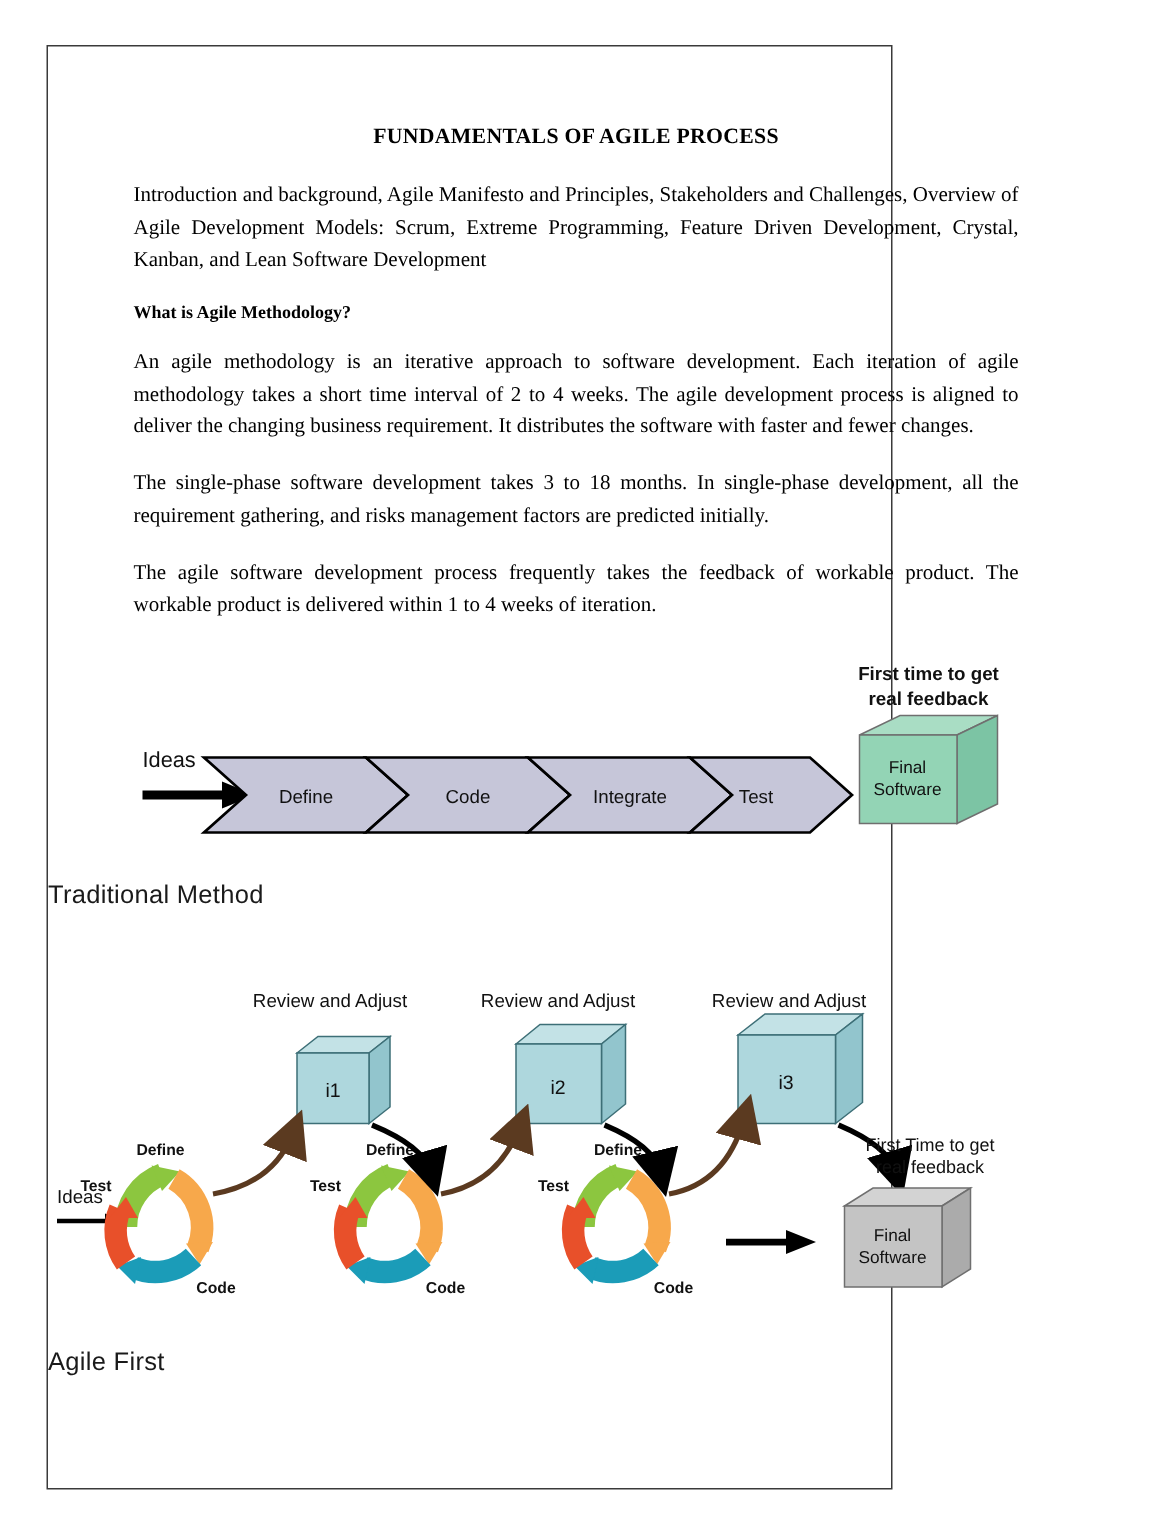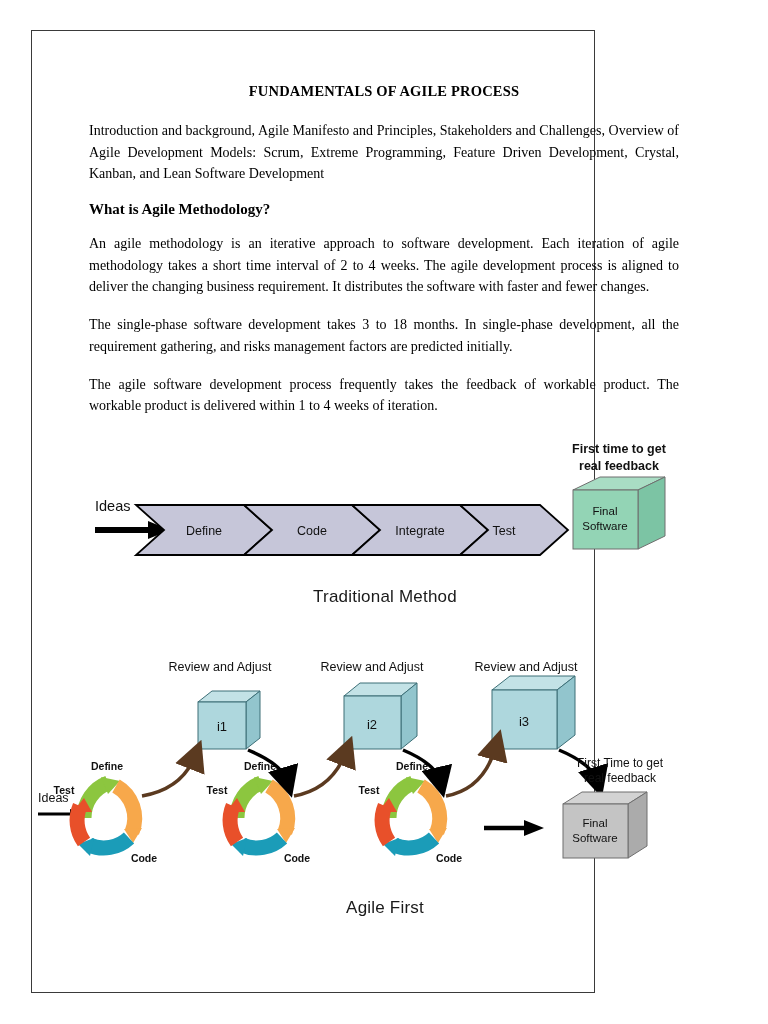--- a/index.html
+++ b/index.html
@@ -41,37 +41,36 @@
   p.para {
     font-family: "Liberation Serif", serif;
     font-size: 14px;
     line-height: 1.55;
     text-align: justify;
     margin: 0 0 16px 0;
     color: #000;
   }
   h2.subhead {
     font-family: "Liberation Serif", serif;
-    font-size: 15px;
+    font-size: 12px;
     font-weight: bold;
     margin: 16px 0 15px 0;
   }
   
   .figure {
     position: absolute;
     left: 0;
     width: 706px;
   }
   #fig-traditional { top: 398px; height: 190px; }
   #fig-agile { top: 615px; height: 285px; }
 
   .fig-caption {
     position: absolute;
     width: 706px;
-    text-align: center;
     font-family: "Liberation Sans", sans-serif;
     font-size: 17px;
     color: #1a1a1a;
     letter-spacing: 0.2px;
   }
   #cap-traditional { top: 158px; }
   #cap-agile { top: 252px; }
 
   svg { display: block; }
   .svg-label {

